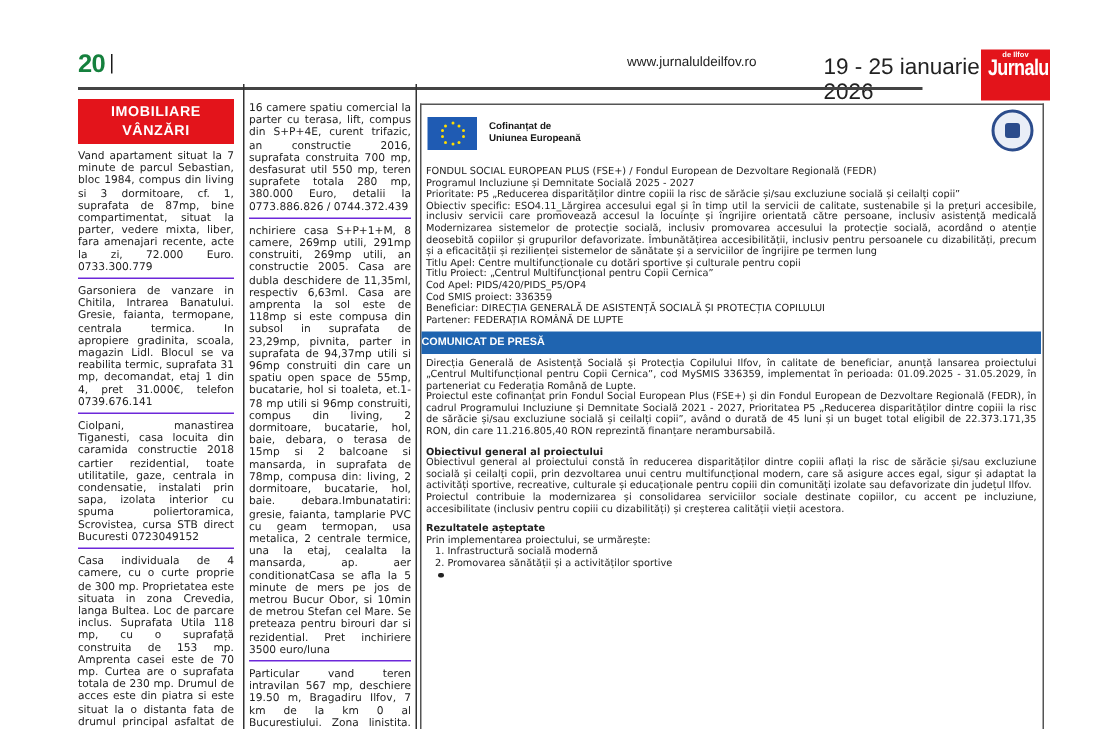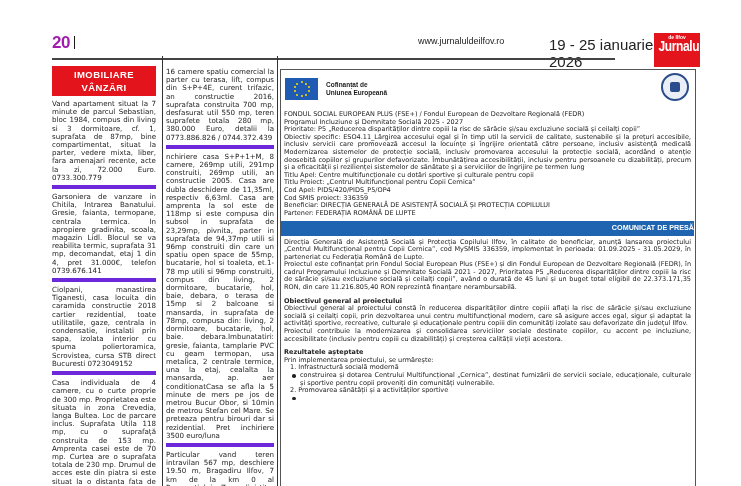--- a/index.html
+++ b/index.html
@@ -1,48 +1,48 @@
 <!DOCTYPE html>
 <html><head>
 <meta charset="utf-8">
 <style>
   html, body { margin: 0; padding: 0; background: #ffffff; }
   body { width: 741px; height: 486px; position: relative; overflow: hidden; font-family: "DejaVu Sans", sans-serif; color: #1a1a1a; }
 
   .header { position: absolute; left: 52px; top: 22px; width: 620px; height: 36px; }
-  .page-num { position: absolute; left: 0; top: 11px; font-family: "Liberation Sans", sans-serif; font-weight: 900; font-size: 17px; color: #a21caf; letter-spacing: -0.5px; }
+  .page-num { position: absolute; left: 0; top: 11px; font-family: "Liberation Sans", sans-serif; font-weight: 900; font-size: 17px; color: #15803d; letter-spacing: -0.5px; }
   .page-num-bar { position: absolute; left: 22px; top: 14px; width: 1px; height: 13px; background: #1a1a1a; }
   .section-title { position: absolute; left: 27px; top: 9px; font-family: "Liberation Sans", sans-serif; font-weight: 900; font-size: 18px; color: #e3141b; letter-spacing: 0.3px; }
   .site-url { position: absolute; left: 366px; top: 14px; font-family: "Liberation Sans", sans-serif; font-size: 9px; color: #222; }
   .issue-date { position: absolute; left: 497px; top: 14px; font-family: "Liberation Sans", sans-serif; font-size: 15px; color: #222; }
   .header-rule { position: absolute; left: 0; top: 36px; width: 563px; height: 2px; background: #444; }
 
   .logo { position: absolute; left: 654px; top: 33px; width: 46px; height: 34px; background: #e3141b; }
   .logo .small { position: absolute; left: 0; top: 1px; width: 100%; text-align: center; font-family: "Liberation Sans", sans-serif; font-weight: bold; font-size: 5px; color: #fff; }
   .logo .big { position: absolute; left: 0; top: 5px; width: 100%; text-align: center; font-family: "Liberation Sans", sans-serif; font-weight: bold; font-size: 15px; color: #fff; transform: scaleX(0.8); letter-spacing: -0.5px; line-height: 15px; }
 
   
   .col { position: absolute; top: 66px; font-family: "DejaVu Sans", sans-serif; font-size: 7.1px; line-height: 8.2px; color: #222; text-align: justify; }
   .col1 { left: 52px; width: 104px; }
   .col2 { left: 162px; width: 108px; border-left: 1px solid #333; border-right: 1px solid #333; padding: 0 3px; top: 56px; height: 430px; }
   .cat-header { background: #e3141b; color: #fff; text-align: center; font-family: "Liberation Sans", sans-serif; font-weight: bold; font-size: 9.5px; line-height: 13px; padding: 2px 0; letter-spacing: 0.4px; margin-bottom: 2px; }
-  .ad { padding: 2px 0 3px 0; border-bottom: 4px solid #6d28d9; margin-bottom: 2px; }
+  .ad { padding: 2px 0 3px 0; border-bottom: 1px solid #6d28d9; margin-bottom: 2px; }
   .ad p { margin: 0; }
 
   
   .eu-box { position: absolute; left: 280px; top: 69px; width: 416px; height: 420px; border: 1px solid #555; border-bottom: none; box-sizing: border-box; }
   .eu-flag { position: absolute; left: 4px; top: 8px; width: 33px; height: 22px; background: #1f5bb3; }
   .eu-flag .star { position: absolute; width: 2px; height: 2px; background: #ffdd00; border-radius: 50%; }
   .eu-cofin { position: absolute; left: 45px; top: 11px; font-family: "Liberation Sans", sans-serif; font-weight: bold; font-size: 6.5px; line-height: 8px; color: #1a1a1a; }
   .fed-logo { position: absolute; right: 6px; top: 3px; width: 28px; height: 28px; border-radius: 50%; border: 2px solid #2b4c8c; box-sizing: border-box; background: #e9eef7; }
   .fed-logo .inner { position: absolute; left: 7px; top: 7px; width: 10px; height: 10px; background: #2b4c8c; border-radius: 2px; }
 
   .eu-body { position: absolute; left: 3px; top: 41px; width: 407px; font-family: "DejaVu Sans", sans-serif; font-size: 6.5px; line-height: 7.6px; color: #222; text-align: justify; }
   .eu-body p { margin: 0; }
-  .press-banner { background: #1f64b0; color: #fff; text-align: right; font-family: "Liberation Sans", sans-serif; font-weight: bold; font-size: 7.2px; line-height: 8.2px; padding: 3px 0; margin: 4px -3px 3px -3px; }
+  .press-banner { background: #1f64b0; color: #fff; text-align: left; font-family: "Liberation Sans", sans-serif; font-weight: bold; font-size: 7.2px; line-height: 8.2px; padding: 3px 0; margin: 4px -3px 3px -3px; }
   .subhead { font-weight: bold; margin-top: 6px !important; }
   .list-l1 { padding-left: 6px; }
   .list-l2 { padding-left: 16px; position: relative; }
   .list-l2 .bullet { position: absolute; left: 8px; top: 2px; width: 3.5px; height: 3.5px; background: #222; border-radius: 50%; }
 </style>
 </head>
 <body>
 
 <div class="header">
   <span class="page-num">20</span>
@@ -126,17 +126,16 @@
     <p>Direcția Generală de Asistență Socială și Protecția Copilului Ilfov, în calitate de beneficiar, anunță lansarea proiectului „Centrul Multifuncțional pentru Copii Cernica”, cod MySMIS 336359, implementat în perioada: 01.09.2025 - 31.05.2029, în parteneriat cu Federația Română de Lupte.</p>
     <p>Proiectul este cofinanțat prin Fondul Social European Plus (FSE+) și din Fondul European de Dezvoltare Regională (FEDR), în cadrul Programului Incluziune și Demnitate Socială 2021 - 2027, Prioritatea P5 „Reducerea disparităților dintre copiii la risc de sărăcie și/sau excluziune socială și ceilalți copii”, având o durată de 45 luni și un buget total eligibil de 22.373.171,35 RON, din care 11.216.805,40 RON reprezintă finanțare nerambursabilă.</p>
 
     <p class="subhead">Obiectivul general al proiectului</p>
     <p>Obiectivul general al proiectului constă în reducerea disparităților dintre copiii aflați la risc de sărăcie și/sau excluziune socială și ceilalți copii, prin dezvoltarea unui centru multifuncțional modern, care să asigure acces egal, sigur și adaptat la activități sportive, recreative, culturale și educaționale pentru copiii din comunități izolate sau defavorizate din județul Ilfov.</p>
     <p>Proiectul contribuie la modernizarea și consolidarea serviciilor sociale destinate copiilor, cu accent pe incluziune, accesibilitate (inclusiv pentru copiii cu dizabilități) și creșterea calității vieții acestora.</p>
 
     <p class="subhead">Rezultatele așteptate</p>
     <p>Prin implementarea proiectului, se urmărește:</p>
     <p class="list-l1">1. Infrastructură socială modernă</p>
-    <p class="list-l2"><span class="bullet"></span><span>construirea și dotarea Centrului Multifuncțional „Cernica”, destinat furnizării de servicii sociale, educaționale, culturale și sportive pentru copii proveniți din comunități vulnerabile.</span></p>
     <p class="list-l1">2. Promovarea sănătății și a activităților sportive</p>
     <p class="list-l2"><span class="bullet"></span></p>
   </div>
 </div>
 
 </body></html>

